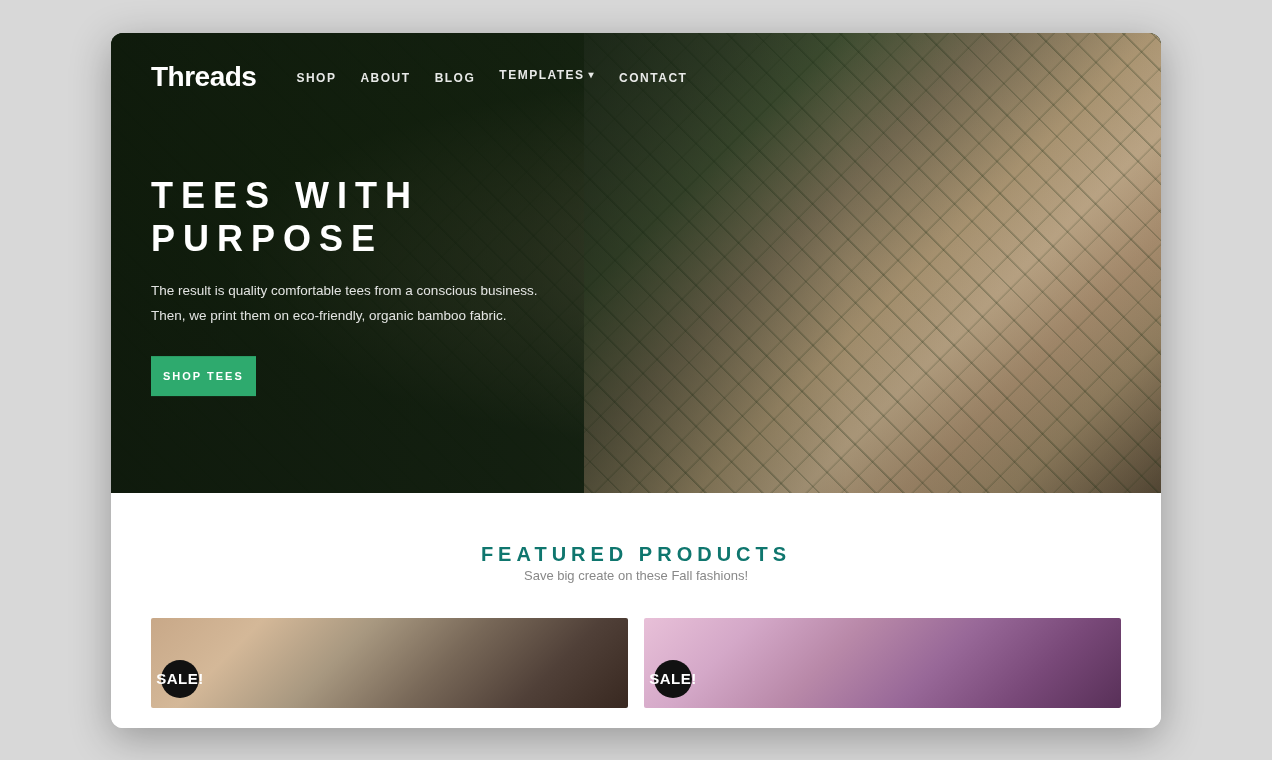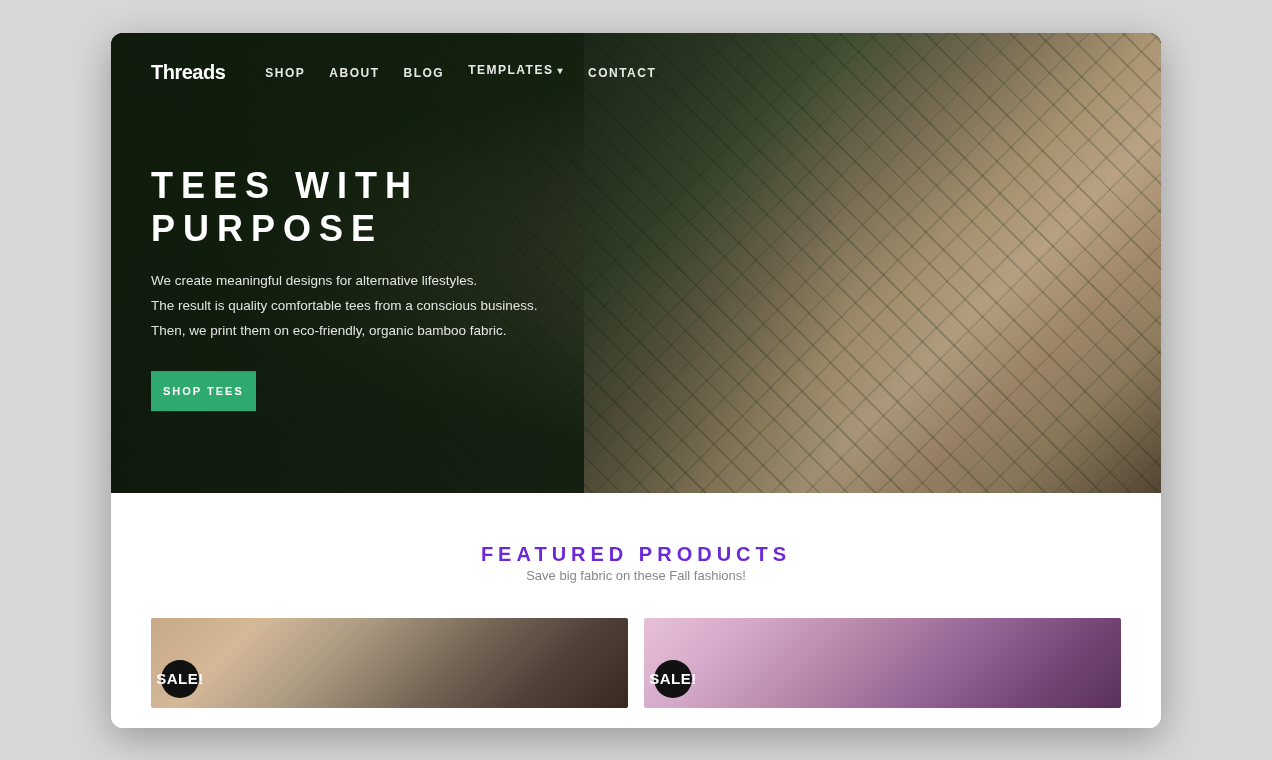--- a/index.html
+++ b/index.html
@@ -100,21 +100,21 @@
       top: 0;
       left: 0;
       right: 0;
       display: flex;
       align-items: center;
       padding: 28px 40px;
       z-index: 10;
     }
 
     .nav-logo {
-      font-size: 20px;
+      font-size: 28px;
       font-weight: 700;
       color: #fff;
       letter-spacing: -0.5px;
       margin-right: 40px;
     }
 
     .nav-links {
       display: flex;
       gap: 24px;
       list-style: none;
@@ -191,21 +191,21 @@
       background: #fff;
       padding: 50px 40px 20px;
     }
 
     .featured-title {
       text-align: center;
       font-size: 20px;
       font-weight: 600;
       letter-spacing: 5px;
       text-transform: uppercase;
-      color: #6d28d9;
+      color: #0f766e;
       margin-bottom: 2px;
     }
 
     .featured-subtitle {
       text-align: center;
       font-size: 13px;
       color: #888;
       margin-bottom: 35px;
     }
 
@@ -291,31 +291,30 @@
         </li>
         <li>
           <a>CONTACT</a>
         </li>
       </ul>
     </nav>
 
     <div class="hero-content">
       <h1 class="hero-title">TEES WITH PURPOSE</h1>
       <div class="hero-desc">
-        <p>We create meaningful designs for alternative lifestyles.</p>
         <p>The result is quality comfortable tees from a conscious business.</p>
         <p>Then, we print them on eco-friendly, organic bamboo fabric.</p>
       </div>
       <button class="shop-btn">SHOP TEES</button>
     </div>
   </div>
 
   <div class="featured-section">
     <h2 class="featured-title">FEATURED PRODUCTS</h2>
-    <p class="featured-subtitle">Save big fabric on these Fall fashions!</p>
+    <p class="featured-subtitle">Save big create on these Fall fashions!</p>
 
     <div class="products-grid">
       <div class="product-card product-card-left">
         <div class="sale-badge">SALE!</div>
       </div>
       <div class="product-card product-card-right">
         <div class="sale-badge">SALE!</div>
       </div>
     </div>
   </div>

